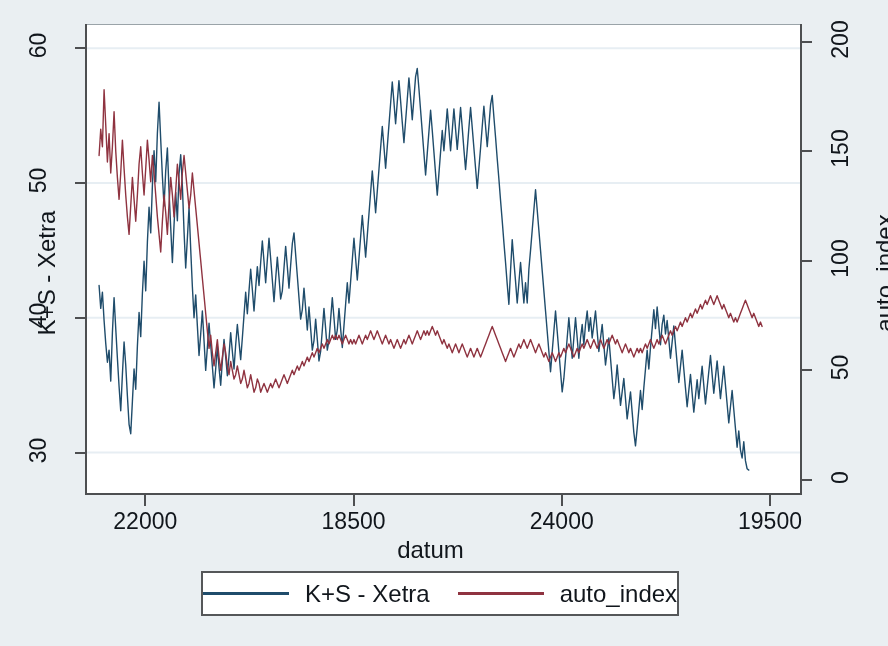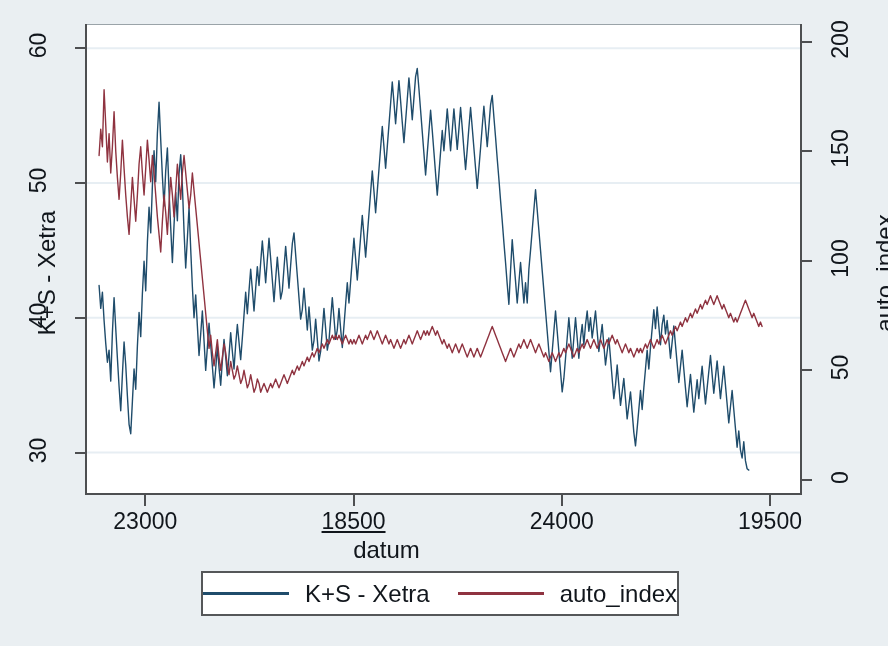--- a/index.html
+++ b/index.html
@@ -103,20 +103,21 @@
     white-space: nowrap;
   }
   #xtitle {
     position: absolute;
     left: 0;
     top: 536px;
     width: 773px;
     text-align: center;
     font-size: 24px;
     color: #11161c;
+    padding-left: 44px;
   }
 
   
   #legend {
     position: absolute;
     left: 201px;
     top: 571px;
     width: 478px;
     height: 45px;
     background: #ffffff;
@@ -180,23 +181,23 @@
       <div class="ylabel-right" style="top: 463.85px; width: 56px; left: 812px;">0</div>
       <div class="tick tick-y-right" style="top: 369.271px;"></div>
       <div class="ylabel-right" style="top: 354.271px; width: 56px; left: 812px;">50</div>
       <div class="tick tick-y-right" style="top: 259.692px;"></div>
       <div class="ylabel-right" style="top: 244.692px; width: 56px; left: 812px;">100</div>
       <div class="tick tick-y-right" style="top: 150.112px;"></div>
       <div class="ylabel-right" style="top: 135.112px; width: 56px; left: 812px;">150</div>
       <div class="tick tick-y-right" style="top: 40.5327px;"></div>
       <div class="ylabel-right" style="top: 25.5327px; width: 56px; left: 812px;">200</div>
       <div class="tick tick-x" style="left: 144.306px;"></div>
-      <div class="xtick-label" style="left: 145.306px;">23000</div>
+      <div class="xtick-label" style="left: 145.306px;">22000</div>
       <div class="tick tick-x" style="left: 352.542px;"></div>
-      <div class="xtick-label" style="left: 353.542px; text-decoration: underline;">18500</div>
+      <div class="xtick-label" style="left: 353.542px;">18500</div>
       <div class="tick tick-x" style="left: 560.778px;"></div>
       <div class="xtick-label" style="left: 561.778px;">24000</div>
       <div class="tick tick-x" style="left: 769.014px;"></div>
       <div class="xtick-label" style="left: 770.014px; text-align: right;">19500</div>
     </div>
 
   <div id="ytitle-left">K+S - Xetra</div>
   <div id="ytitle-right">auto_index</div>
   <div id="xtitle">datum</div>
 

